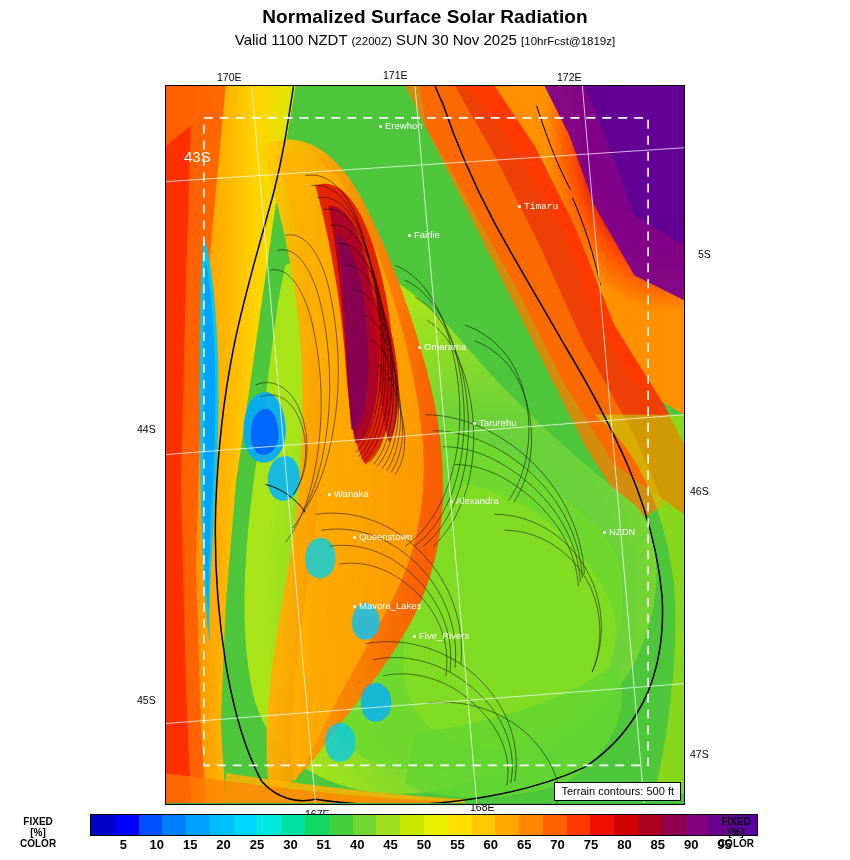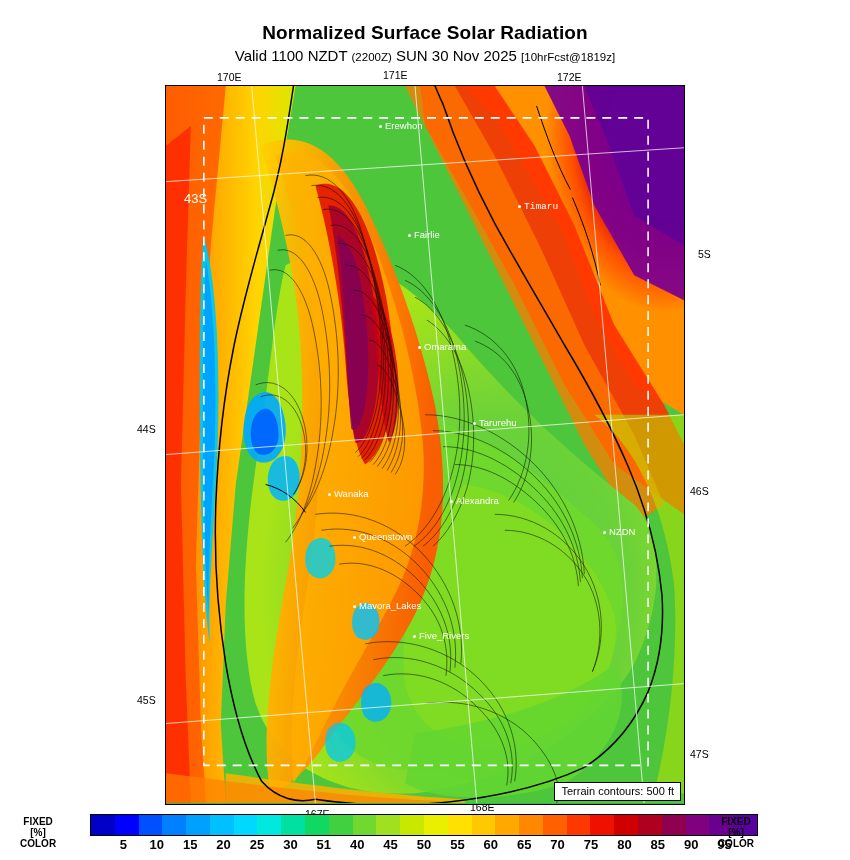--- a/index.html
+++ b/index.html
@@ -20,21 +20,21 @@
     position: absolute;
     top: 0;
     left: 0;
     width: 850px;
     text-align: center;
   }
   .title {
     font-size: 19px;
     font-weight: bold;
     color: #000;
-    margin-top: 22px;
+    margin-top: 6px;
     letter-spacing: 0.1px;
   }
   .subtitle {
     font-size: 15px;
     color: #000;
     margin-top: 3px;
   }
   .subtitle .big { font-size: 15px; }
   .subtitle .small { font-size: 11.5px; }
   .modelline {
@@ -68,25 +68,24 @@
   .axis-label {
     position: absolute;
     font-size: 10.5px;
     color: #000;
     white-space: nowrap;
   }
 
   
   .grid-label {
     position: absolute;
-    font-size: 13px;
+    font-size: 15px;
     color: #ffffff;
     white-space: nowrap;
     z-index: 6;
-    margin-top: 43px;
   }
 
   
   .city {
     position: absolute;
     z-index: 7;
     white-space: nowrap;
     font-size: 9.5px;
     color: #ffffff;
     line-height: 1;

